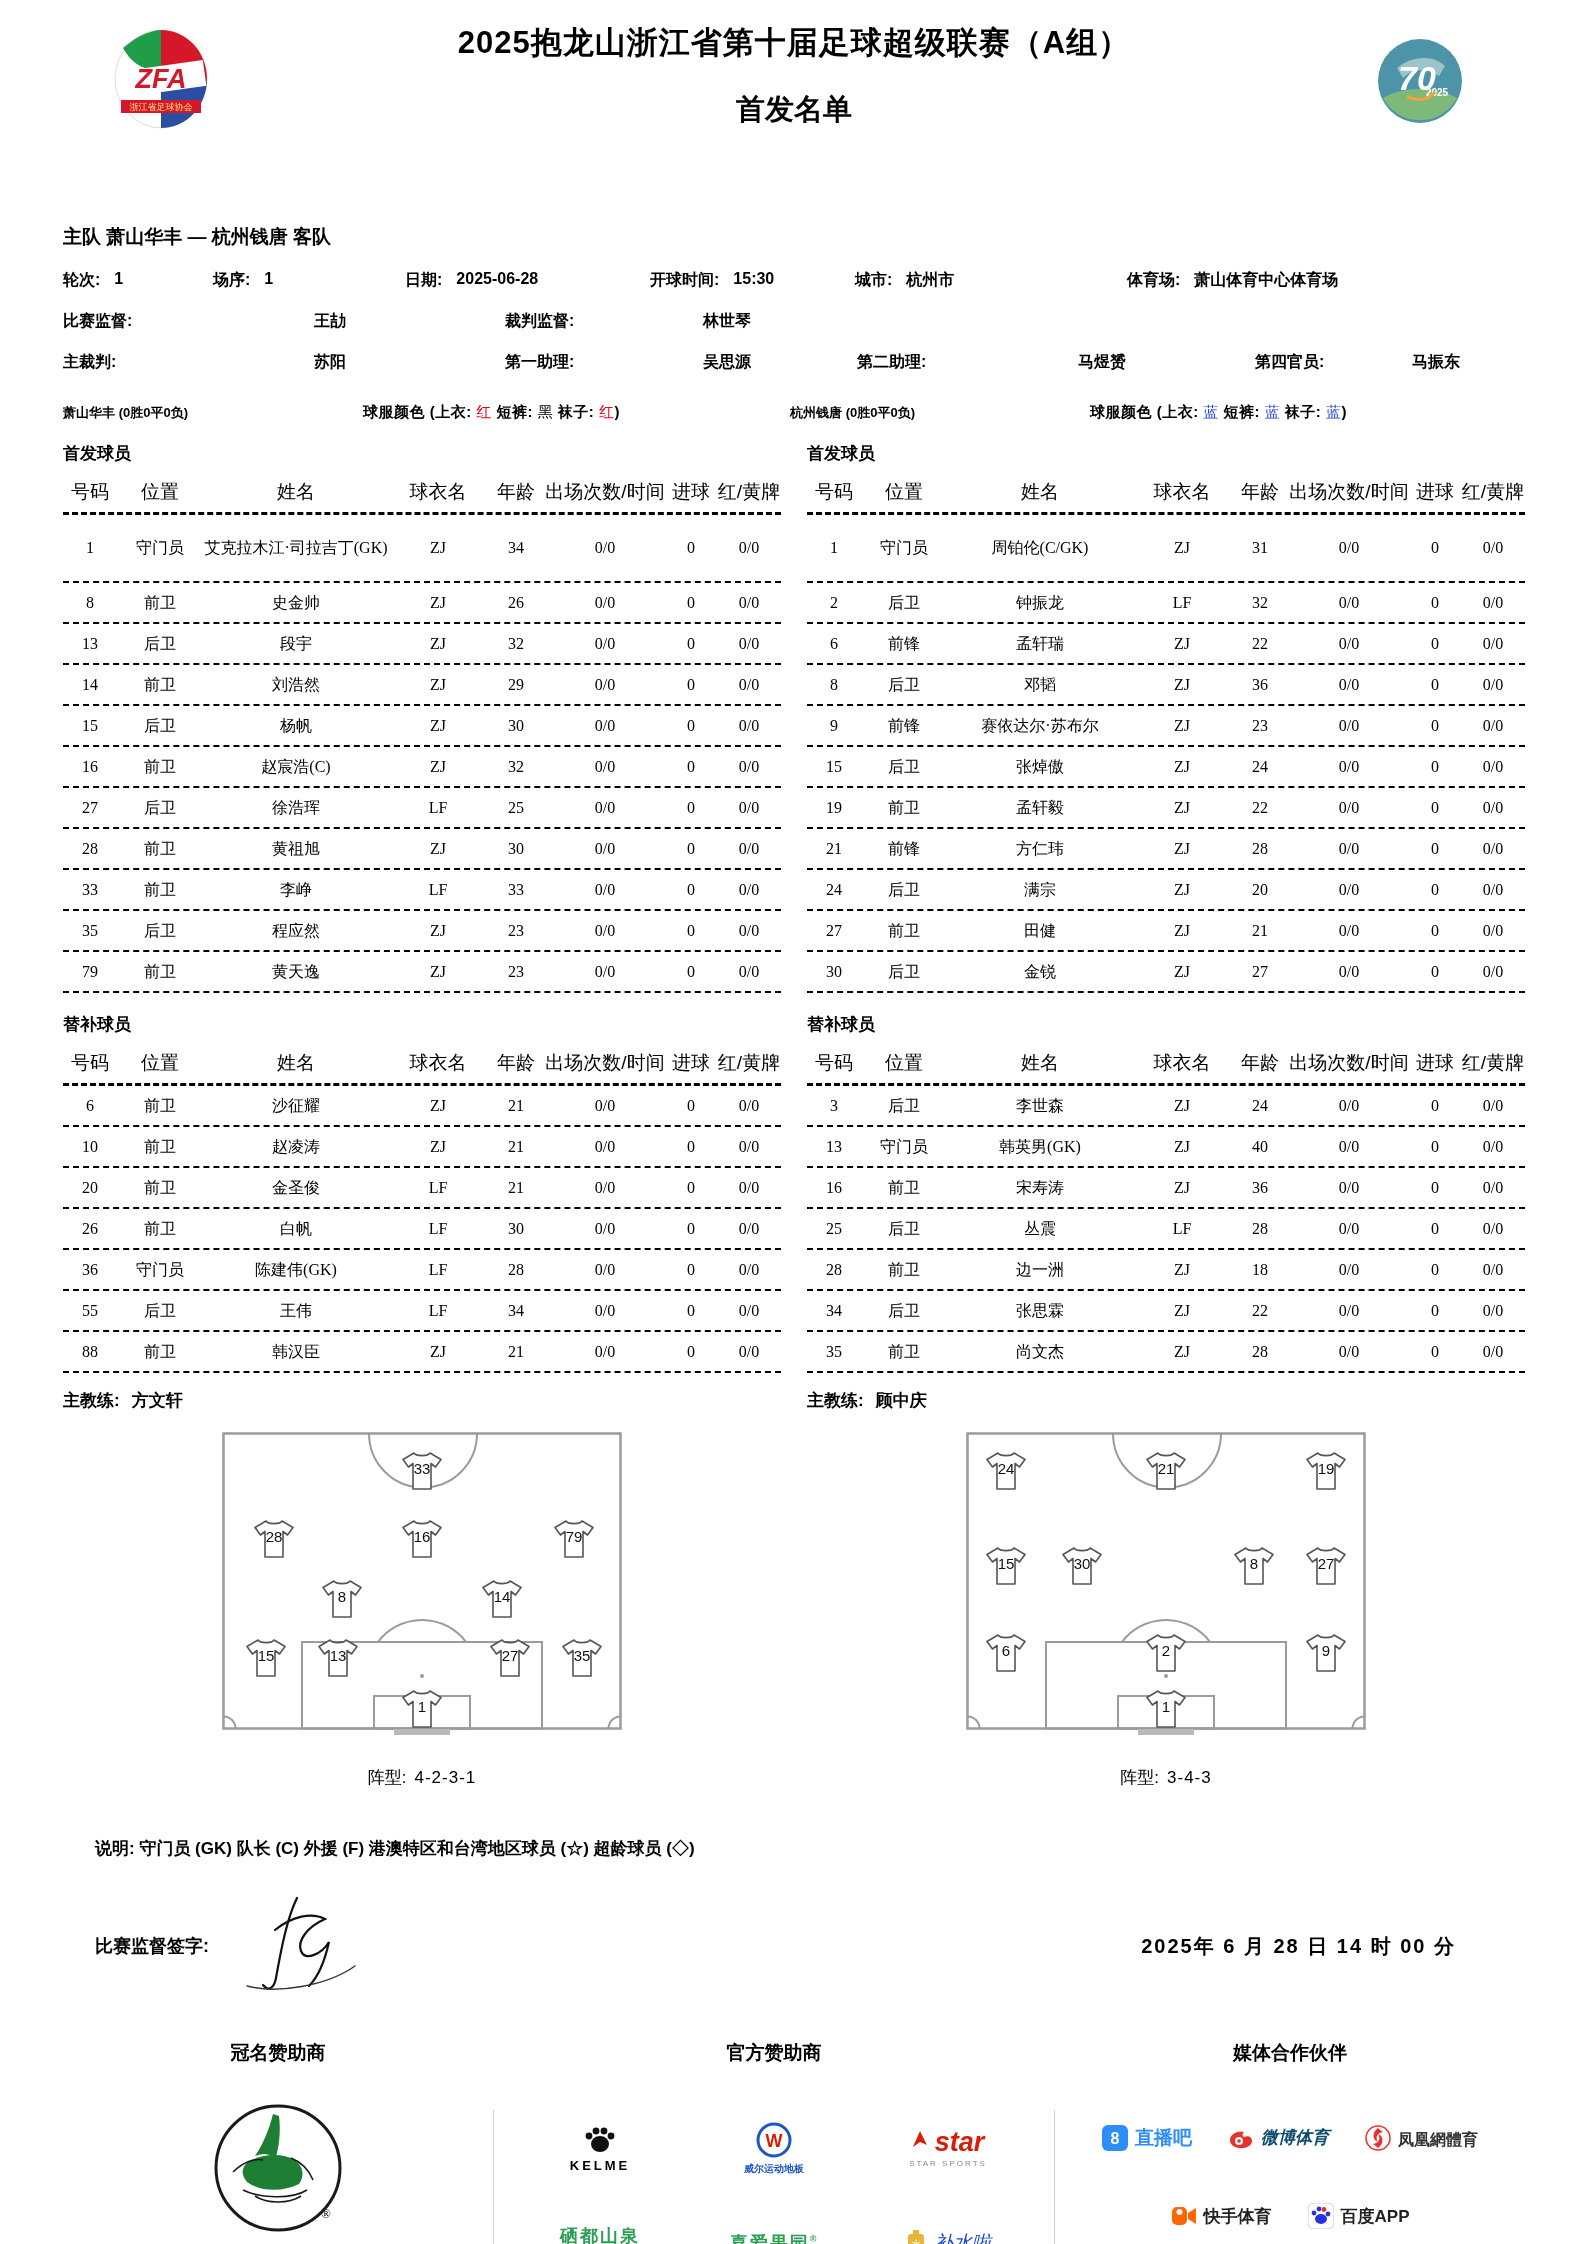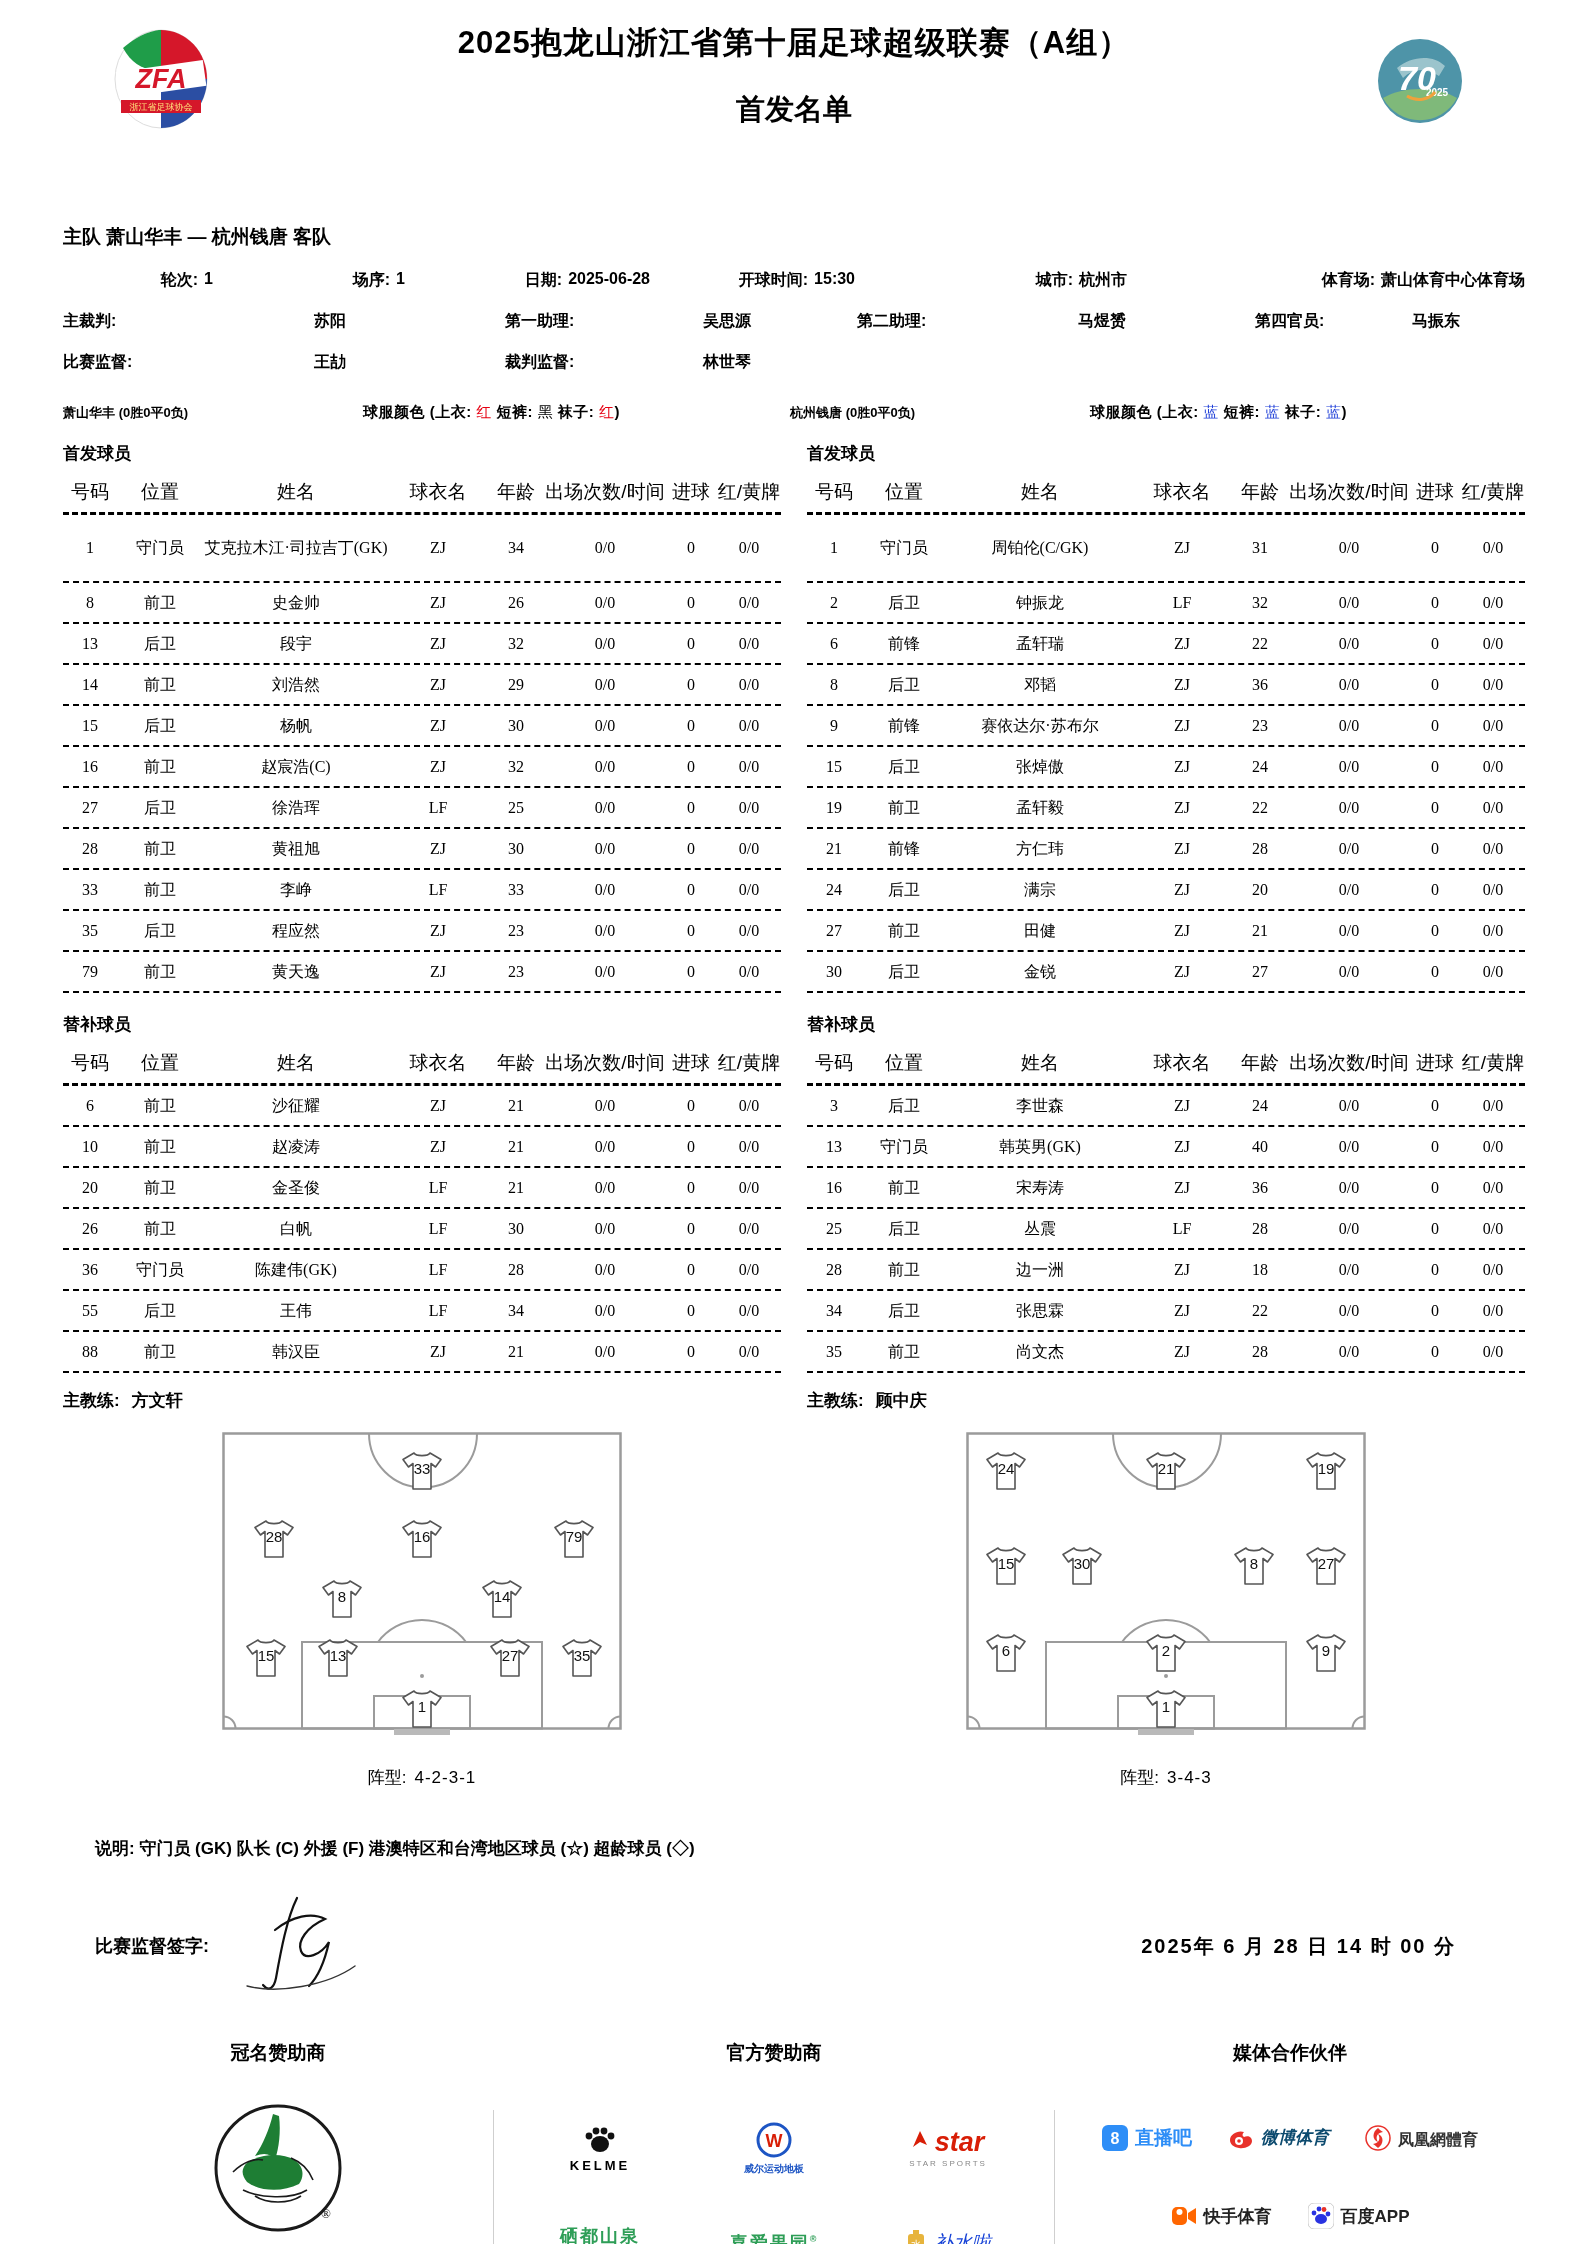--- a/index.html
+++ b/index.html
@@ -13,21 +13,21 @@
   .logoL{position:absolute;left:50px;top:28px;}
   .logoR{position:absolute;right:62px;top:38px;}
 
   
   .teamsline{font-size:19px;font-weight:bold;margin-top:44px;}
   .inforow{display:grid;font-size:16px;font-weight:600;margin-top:20px;}
   .row-match{grid-template-columns:150px 192px 245px 205px 272px auto;}
   .row-off{grid-template-columns:442px 352px 398px auto;}
   .row-sup{grid-template-columns:442px 352px auto;}
   .pair{display:flex;}
-  .row-match .pair{gap:6px;justify-content:flex-end;}
+  .row-match .pair{gap:14px;}
   .row-off .plabel,.row-sup .plabel{width:152px;}
   .row-off .pvalue,.row-sup .pvalue{flex:1;text-align:center;padding-right:60px;}
 
   
   .teamrow{display:flex;margin-top:30px;}
   .thalf{width:727px;display:flex;align-items:baseline;}
   .tname{font-weight:bold;font-size:13px;width:300px;}
   .kit{font-size:15px;letter-spacing:.5px;}
 
   
@@ -134,46 +134,46 @@
       </div>
       <div class="pair">
         <span class="plabel">城市:</span>
         <span class="pvalue">杭州市</span>
       </div>
       <div class="pair">
         <span class="plabel">体育场:</span>
         <span class="pvalue">萧山体育中心体育场</span>
       </div>
     </div>
+  <div class="inforow row-sup">
+      <div class="pair">
+        <span class="plabel">比赛监督:</span>
+        <span class="pvalue">王劼</span>
+      </div>
+      <div class="pair">
+        <span class="plabel">裁判监督:</span>
+        <span class="pvalue">林世琴</span>
+      </div>
+    </div>
   <div class="inforow row-off">
       <div class="pair">
         <span class="plabel">主裁判:</span>
         <span class="pvalue">苏阳</span>
       </div>
       <div class="pair">
         <span class="plabel">第一助理:</span>
         <span class="pvalue">吴思源</span>
       </div>
       <div class="pair">
         <span class="plabel">第二助理:</span>
         <span class="pvalue">马煜赟</span>
       </div>
       <div class="pair">
         <span class="plabel">第四官员:</span>
         <span class="pvalue">马振东</span>
-      </div>
-    </div>
-  <div class="inforow row-sup">
-      <div class="pair">
-        <span class="plabel">比赛监督:</span>
-        <span class="pvalue">王劼</span>
-      </div>
-      <div class="pair">
-        <span class="plabel">裁判监督:</span>
-        <span class="pvalue">林世琴</span>
       </div>
     </div>
 
   <div class="teamrow">
     <div class="thalf">
       <span class="tname"><span>萧山华丰</span> <span>(0胜0平0负)</span></span>
       <span class="kit"><span style="font-weight: bold;">球服颜色 (上衣: </span><span style="color: rgb(230, 0, 18);">红 </span><span style="font-weight: bold;">短裤: </span><span style="color: rgb(0, 0, 0);">黑 </span><span style="font-weight: bold;">袜子: </span><span style="color: rgb(230, 0, 18);">红</span><span style="font-weight: bold;">)</span></span>
     </div>
     <div class="thalf">
       <span class="tname"><span>杭州钱唐</span> <span>(0胜0平0负)</span></span>

